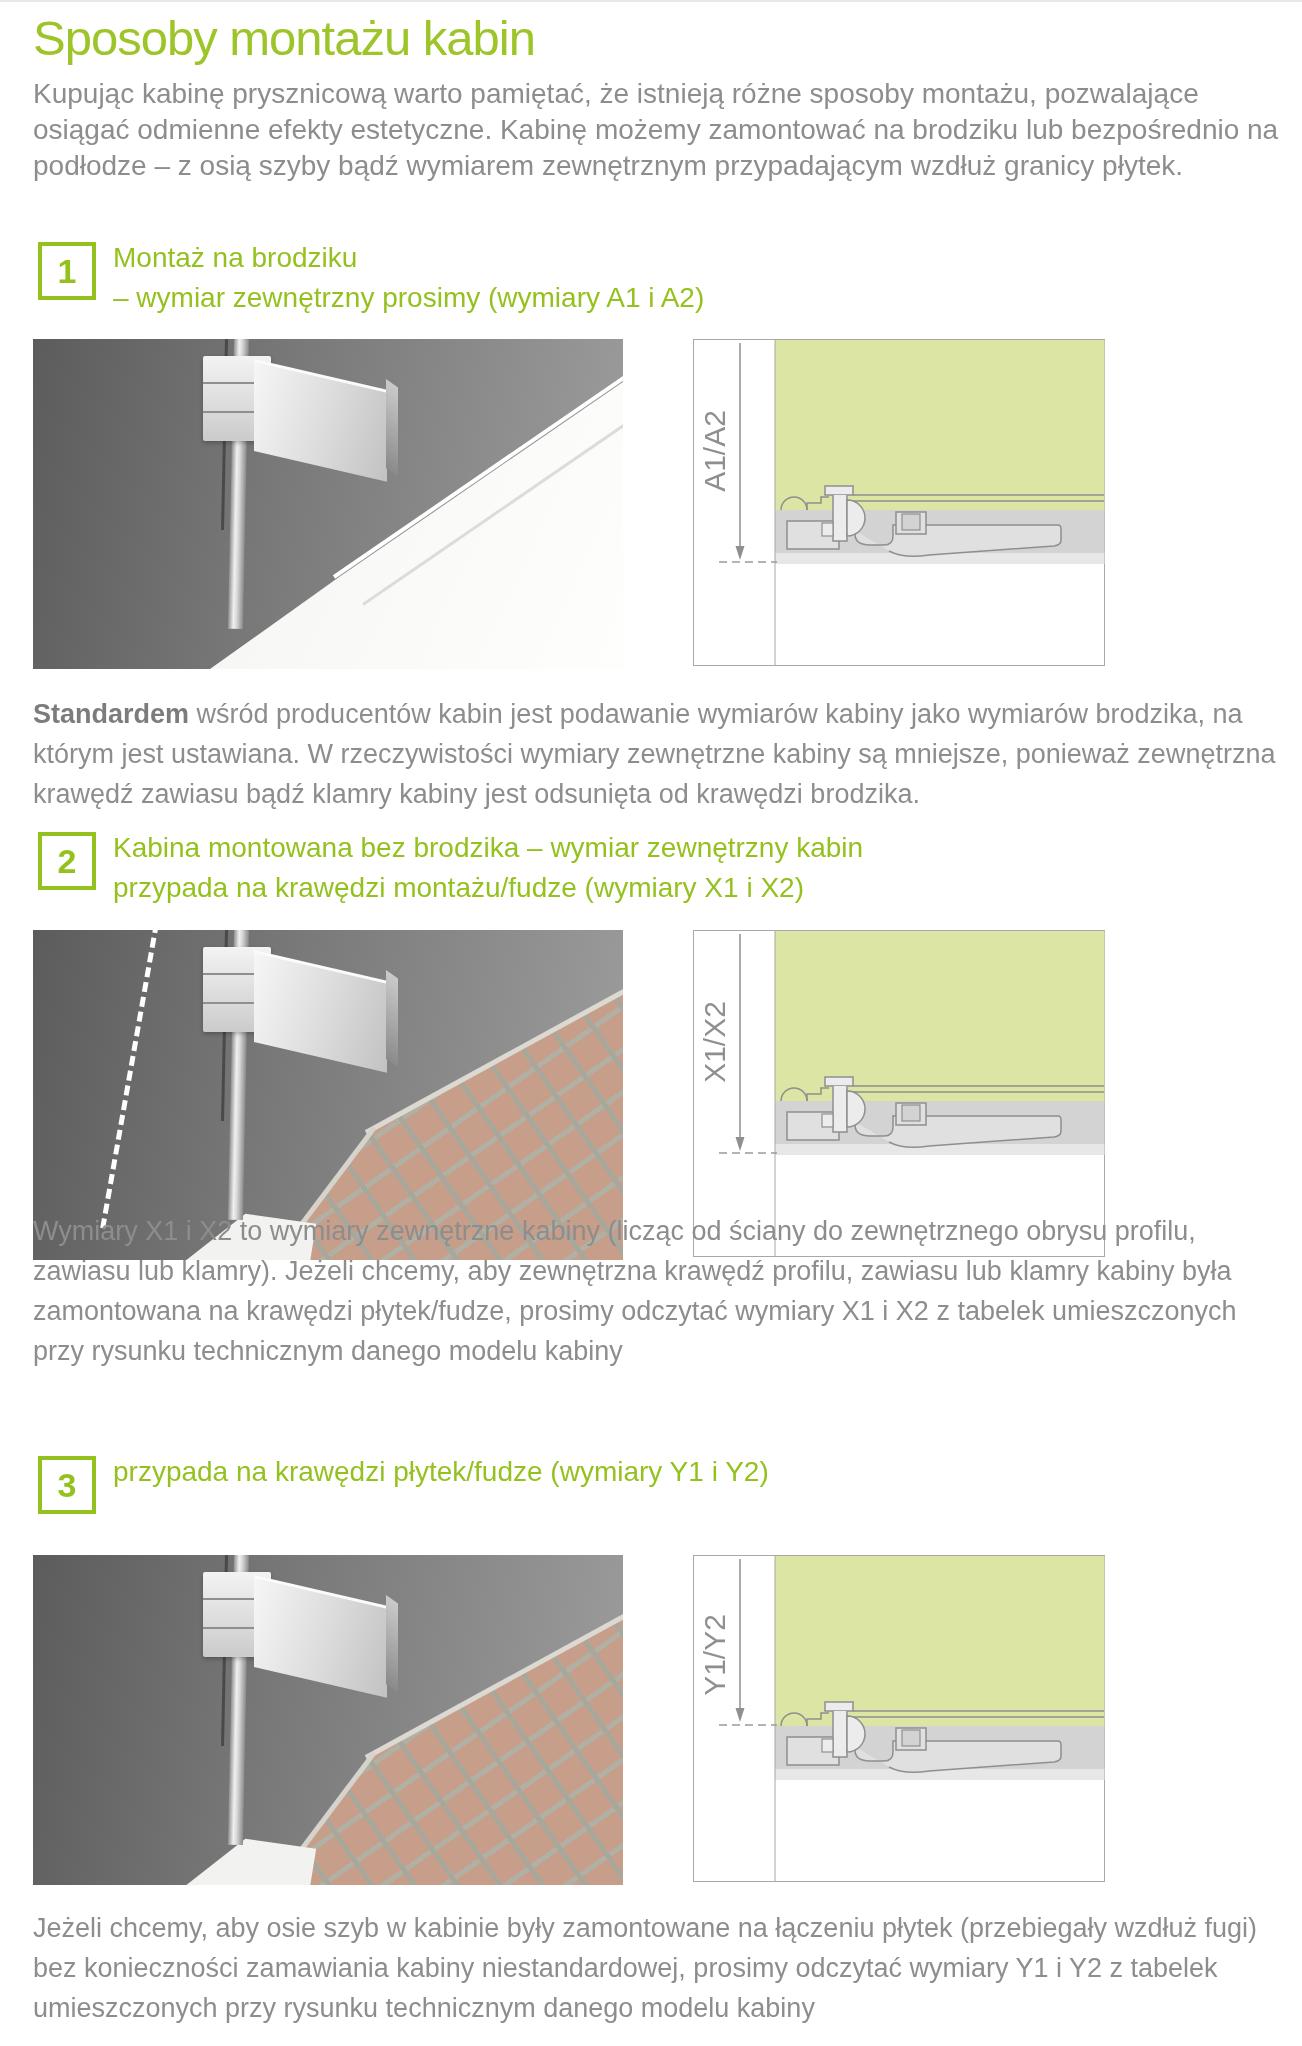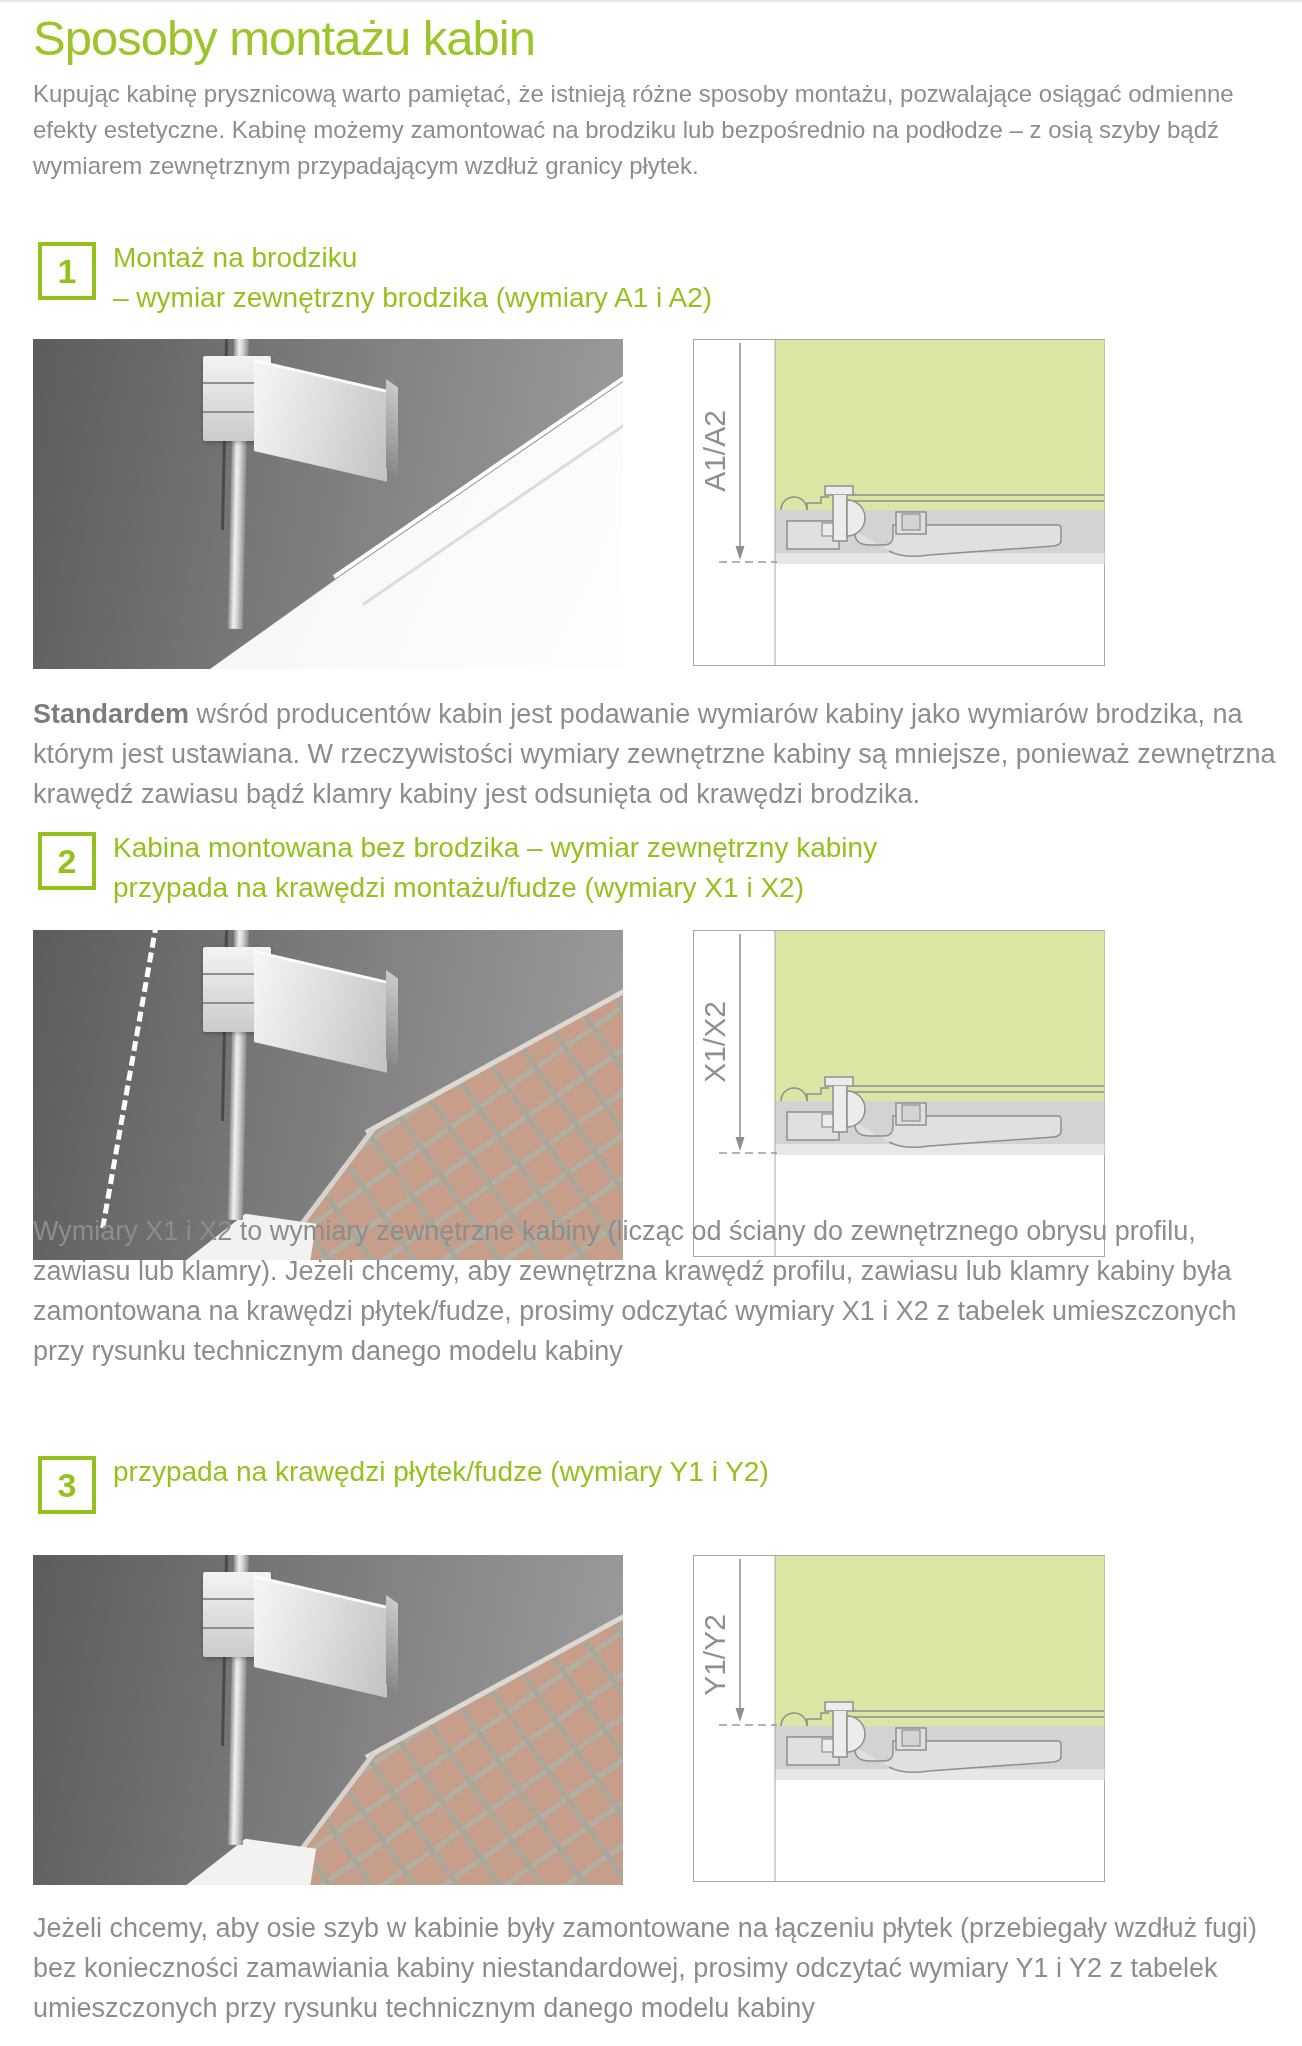--- a/index.html
+++ b/index.html
@@ -11,21 +11,21 @@
   .page{
     position:relative;width:1302px;height:2046px;margin:2px auto;background:#ffffff;
     font-family:"Liberation Sans",sans-serif;overflow:hidden;
   }
   .page-title{
     position:absolute;left:33px;top:8px;margin:0;
     font-size:49px;font-weight:400;letter-spacing:-1px;color:var(--title-green);line-height:56px;
   }
   .intro{
     position:absolute;left:33px;top:74px;width:1248px;margin:0;
-    font-size:24px;line-height:36px;color:var(--body-gray);
+    font-size:28px;line-height:36px;color:var(--body-gray);
   }
   .sec-header{position:absolute;left:38px;display:flex;gap:17px;align-items:flex-start;}
   .h1pos{top:236px}.h2pos{top:826px}.h3pos{top:1450px}
   .numbox{
     width:58px;height:58px;box-sizing:border-box;border:4px solid var(--accent);
     display:flex;align-items:center;justify-content:center;flex:0 0 auto;
     color:var(--accent);font-size:34px;font-weight:bold;margin-top:4px;
   }
   .sec-heading{color:var(--accent);font-size:28px;line-height:40px;font-weight:400;}
   .row{position:absolute;left:33px;display:flex;gap:70px;align-items:flex-start;}
@@ -92,21 +92,21 @@
 
   <h1 class="page-title">Sposoby montażu kabin</h1>
   <p class="intro">Kupując kabinę prysznicową warto pamiętać, że istnieją różne sposoby montażu, pozwalające osiągać odmienne efekty estetyczne. Kabinę możemy zamontować na brodziku lub bezpośrednio na podłodze – z osią szyby bądź wymiarem zewnętrznym przypadającym wzdłuż granicy płytek.</p>
 
   <div class="sec-header h1pos">
     <div class="numbox">
       <span>1</span>
     </div>
     <div class="sec-heading">
       <div>Montaż na brodziku</div>
-      <div>– wymiar zewnętrzny brodzika (wymiary A1 i A2)</div>
+      <div>– wymiar zewnętrzny prosimy (wymiary A1 i A2)</div>
     </div>
   </div>
 
   <div class="row r1">
     <div class="photo">
       <div class="tray"></div>
       <div class="tray-edge"></div>
       <div class="tray-step"></div>
       <div class="glass-line"></div>
       <div class="vbar"></div>
@@ -148,21 +148,21 @@
     </svg>
   </div>
 
   <p class="note n1"><b>Standardem</b><span> wśród producentów kabin jest podawanie wymiarów kabiny jako wymiarów brodzika, na którym jest ustawiana. W rzeczywistości wymiary zewnętrzne kabiny są mniejsze, ponieważ zewnętrzna krawędź zawiasu bądź klamry kabiny jest odsunięta od krawędzi brodzika.</span></p>
 
   <div class="sec-header h2pos">
     <div class="numbox">
       <span>2</span>
     </div>
     <div class="sec-heading">
-      <div>Kabina montowana bez brodzika – wymiar zewnętrzny kabiny</div>
+      <div>Kabina montowana bez brodzika – wymiar zewnętrzny kabin</div>
       <div>przypada na krawędzi montażu/fudze (wymiary X1 i X2)</div>
     </div>
   </div>
 
   <div class="row r2">
     <div class="photo">
       <div class="tiles"></div>
       <div class="tile-edge-a"></div>
       <div class="tile-edge-b"></div>
       <div class="floor-strip"></div>

